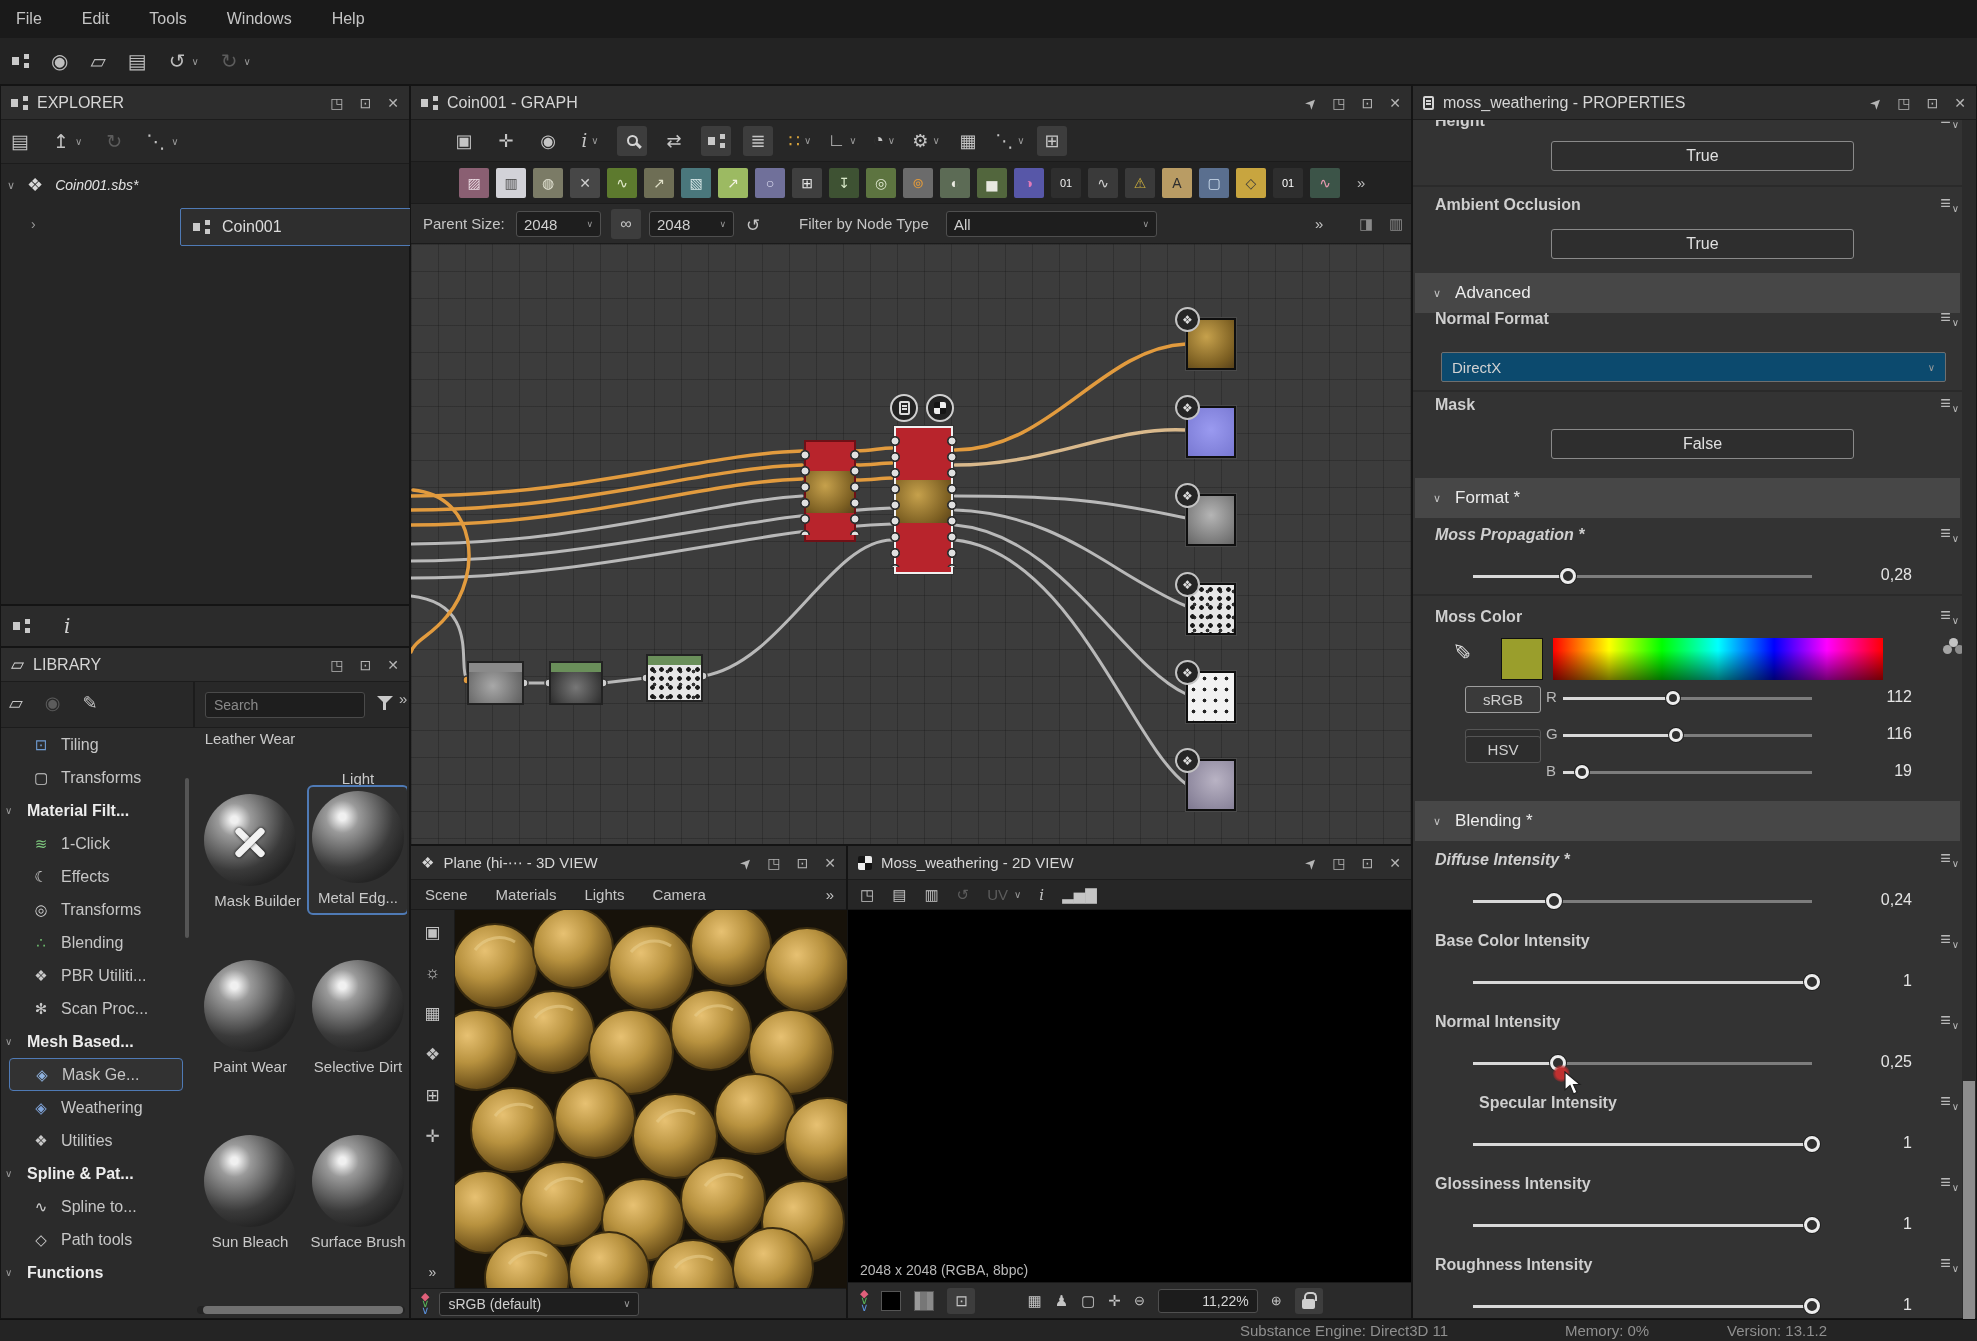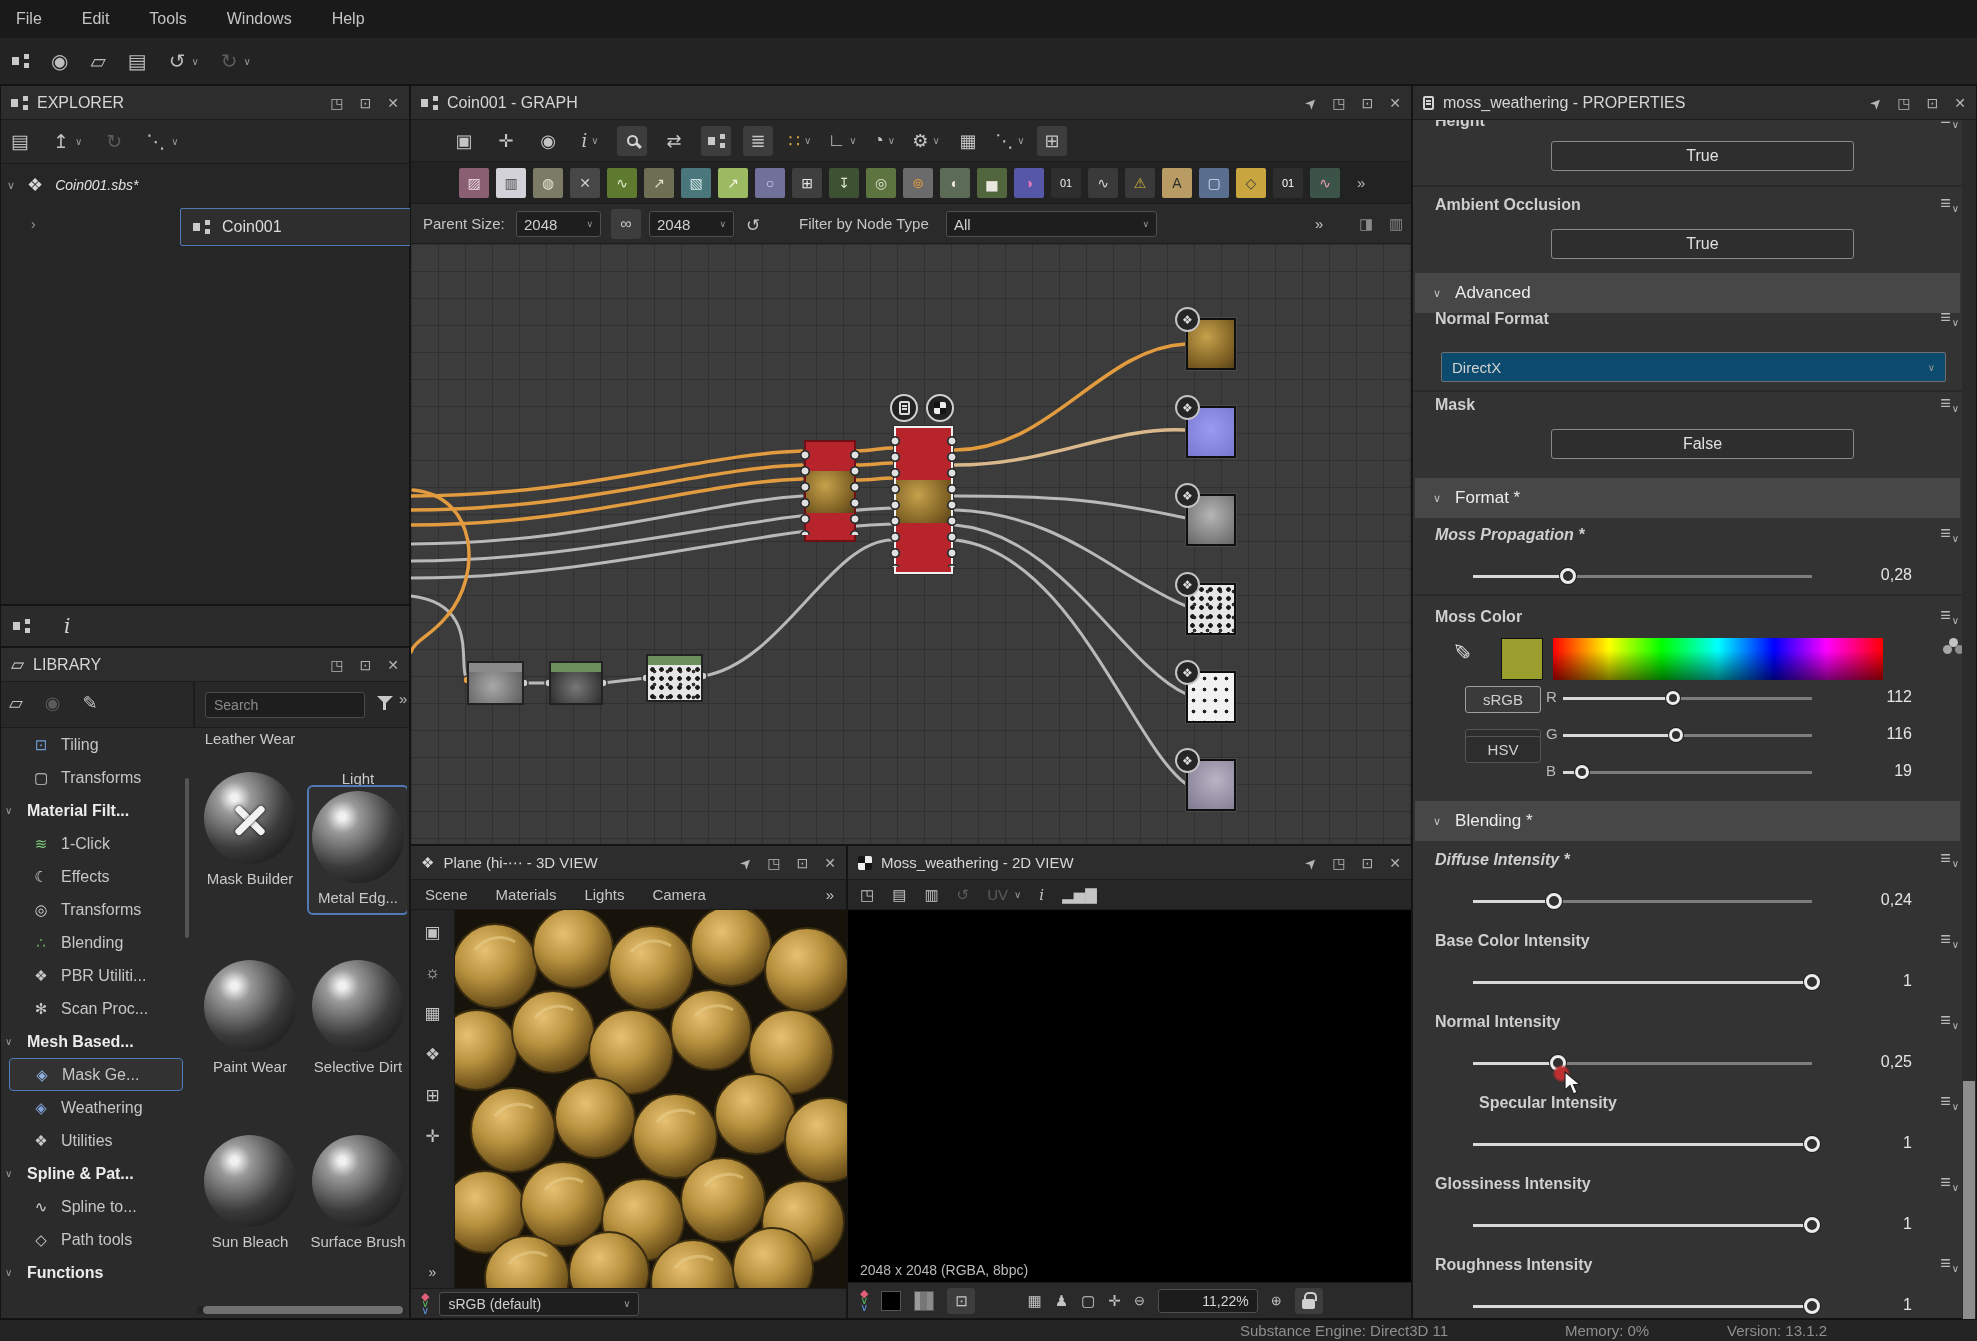--- a/index.html
+++ b/index.html
@@ -348,21 +348,21 @@
         </div>
       </div>
     <div class="cat-scroll"></div>
     <div class="lib-assets" id="lib-assets">
         <div class="asset" style="left: 2px; top: 0px;">
           <div class="lbl">Leather Wear</div>
         </div>
         <div class="asset" style="left: 110px; top: 0px; margin-top: 40px;">
           <div class="lbl">Light</div>
         </div>
-        <div class="asset" style="left: 2px; top: 42px;">
+        <div class="asset" style="left: 2px; top: 64px; text-align: right;">
           <div class="ball">
             <div class="tools-x"></div>
           </div>
           <div class="lbl">Mask Builder</div>
         </div>
         <div class="asset sel" style="left: 110px; top: 55px;">
           <div class="ball"></div>
           <div class="lbl">Metal Edg...</div>
         </div>
         <div class="asset" style="left: 2px; top: 230px;">

